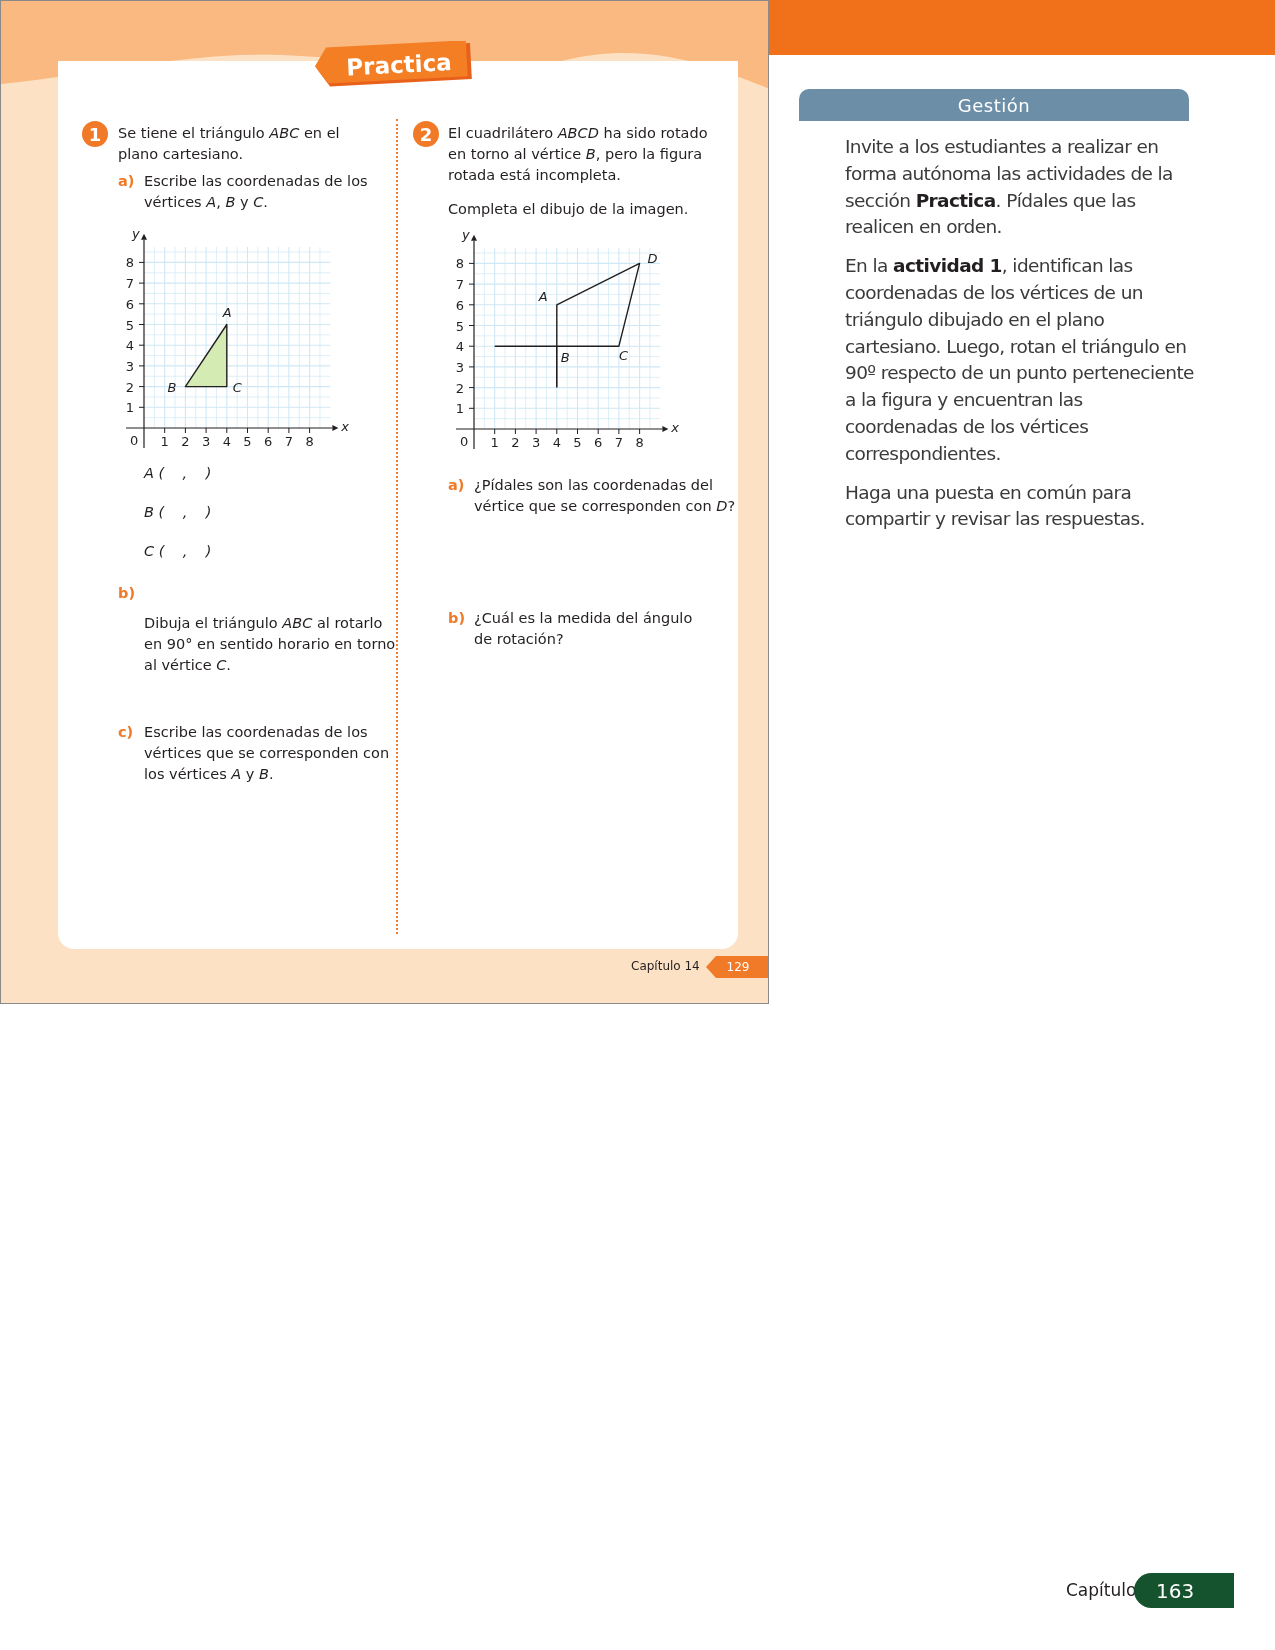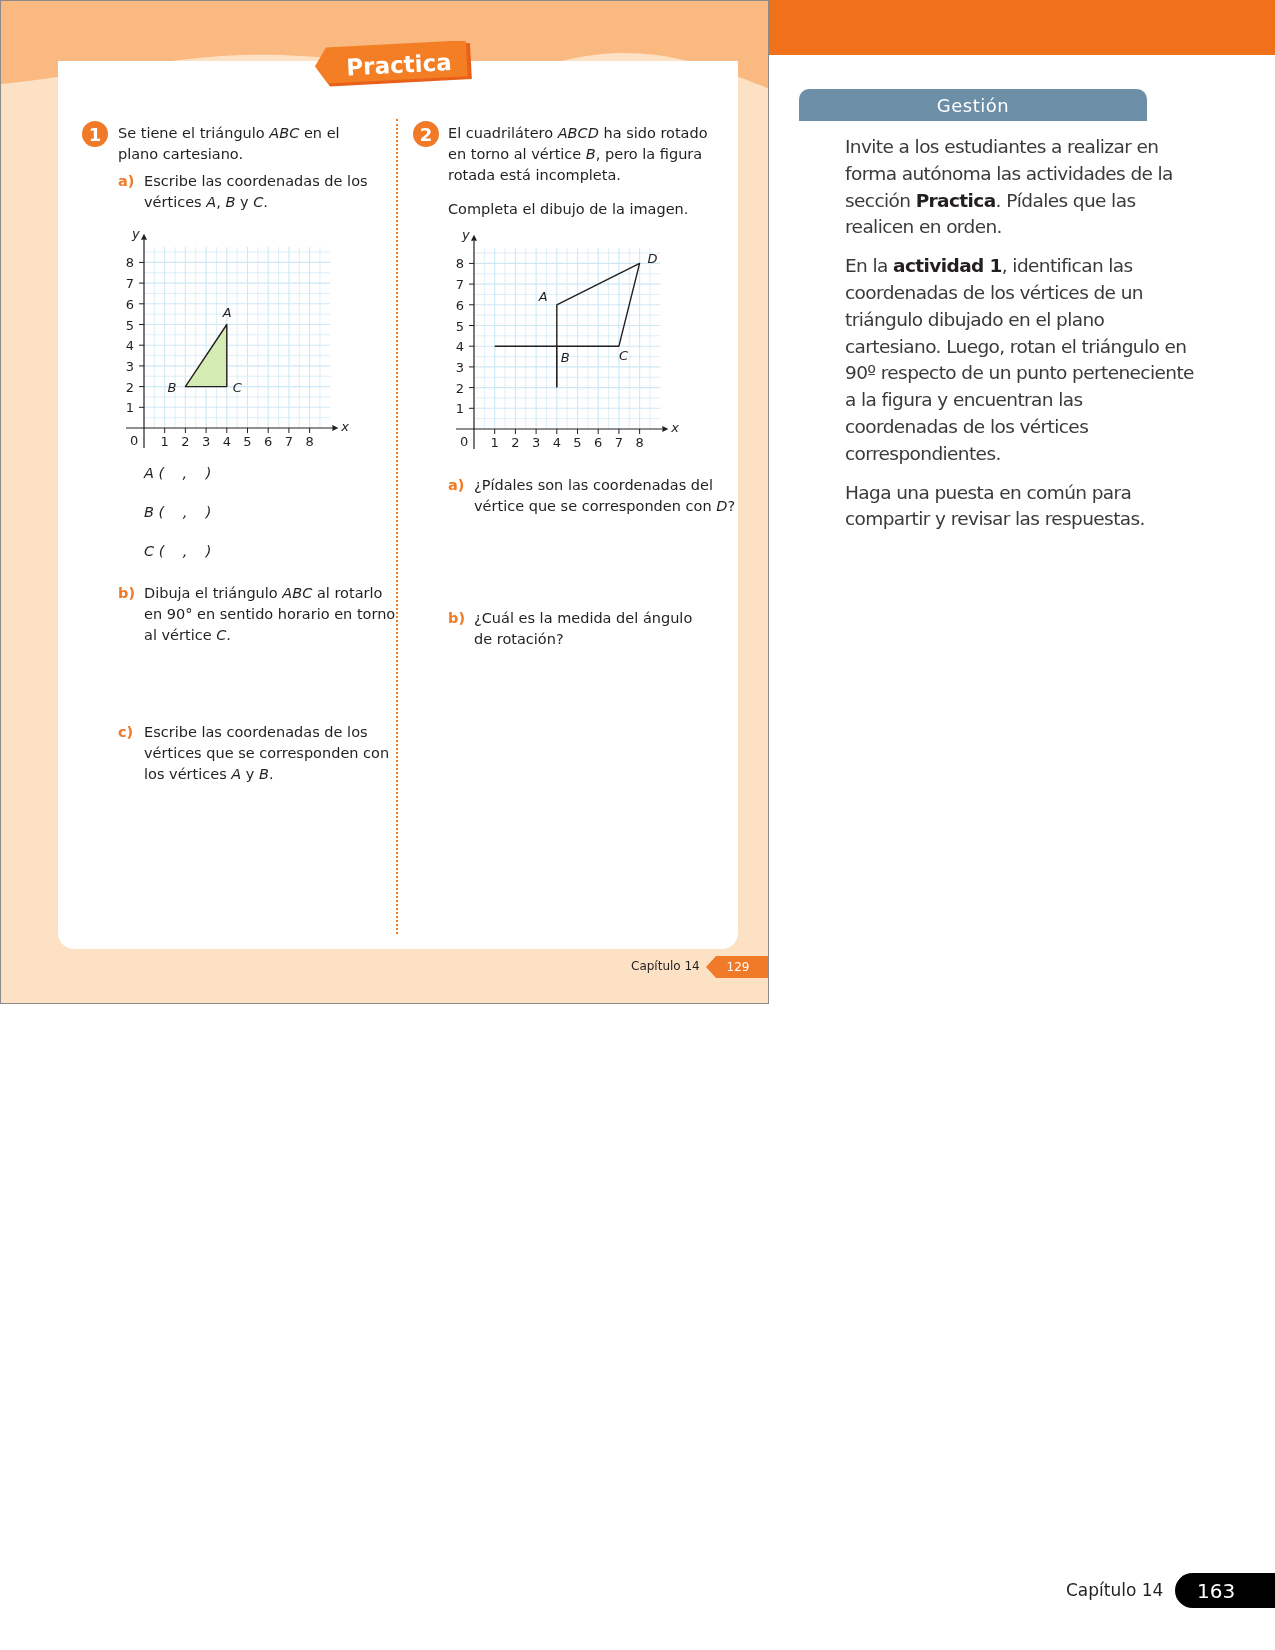--- a/index.html
+++ b/index.html
@@ -48,35 +48,35 @@
     position: absolute; left: 705px; top: 955px; width: 64px; height: 22px;
     background: #f07a28; color: #fff; font-size: 12px;
     display: flex; align-items: center; justify-content: center;
     clip-path: polygon(10px 0, 100% 0, 100% 100%, 10px 100%, 0 50%);
     text-align: center;
   }
 
   
   #top-band { position: absolute; left: 769px; top: 0; width: 506px; height: 55px; background: #f1711a; }
   #gestion-bar {
-    position: absolute; left: 799px; top: 89px; width: 348px; height: 32px;
+    position: absolute; left: 799px; top: 89px; width: 390px; height: 32px;
     background: #6c8fa7; border-radius: 10px 10px 0 0;
     color: #ffffff; font-size: 18px; letter-spacing: 0.5px;
     display: flex; align-items: center; justify-content: center;
   }
   #guide-text { position: absolute; left: 798px; top: 134px; width: 400px; }
   #guide-text p {
     font-family: "DejaVu Sans", sans-serif; font-size: 18.5px; line-height: 26.8px;
     color: #3a3a3a; margin-bottom: 12px; letter-spacing: -0.6px; margin-left: 47px;
   }
   #guide-text b { color: #231f20; }
   .chap-right { position: absolute; left: 1066px; top: 1580px; font-size: 17px; color: #231f20; }
   .pagenum-right {
-    position: absolute; left: 1175px; top: 1573px; width: 100px; height: 35px;
-    background: #000000; color: #fff; font-size: 20px;
+    position: absolute; left: 1134px; top: 1573px; width: 100px; height: 35px;
+    background: #14532d; color: #fff; font-size: 20px;
     border-radius: 18px 0 0 18px; display: flex; align-items: center; padding-left: 22px;
   }
 </style>
 </head>
 <body>
 
 <div id="left-page">
   <svg class="top-wave" viewBox="0 0 769 110" preserveAspectRatio="none">
     <path d="M0 0 H769 V88 C700 60 640 40 560 60 C470 80 400 60 300 55 C200 48 120 70 0 83 Z" fill="#f9b981"></path>
   </svg>
@@ -181,21 +181,21 @@
       <text x="221.8" y="315.5" class="it">A</text>
       <text x="166.4" y="390.6" class="it">B</text>
       <text x="231.8" y="390.6" class="it">C</text>
     </svg>
 
   <div class="coord-row" style="left:143px;top:464px">A (    ,    )</div>
   <div class="coord-row" style="left:143px;top:503px">B (    ,    )</div>
   <div class="coord-row" style="left:143px;top:542px">C (    ,    )</div>
 
   <div class="letter" style="left:117px;top:582px">b)</div>
-  <div class="txt" style="left:143px;top:582px">
+  <div class="txt" style="left:143px;top:612px">
     <span>Dibuja el triángulo </span><i>ABC</i><span> al rotarlo</span><br>
     <span>en 90° en sentido horario en torno</span><br>
     <span>al vértice </span><i>C</i><span>.</span>
   </div>
 
   <div class="letter" style="left:117px;top:721px">c)</div>
   <div class="txt" style="left:143px;top:721px">
     <span>Escribe las coordenadas de los</span><br>
     <span>vértices que se corresponden con</span><br>
     <span>los vértices </span><i>A</i><span> y </span><i>B</i><span>.</span>

